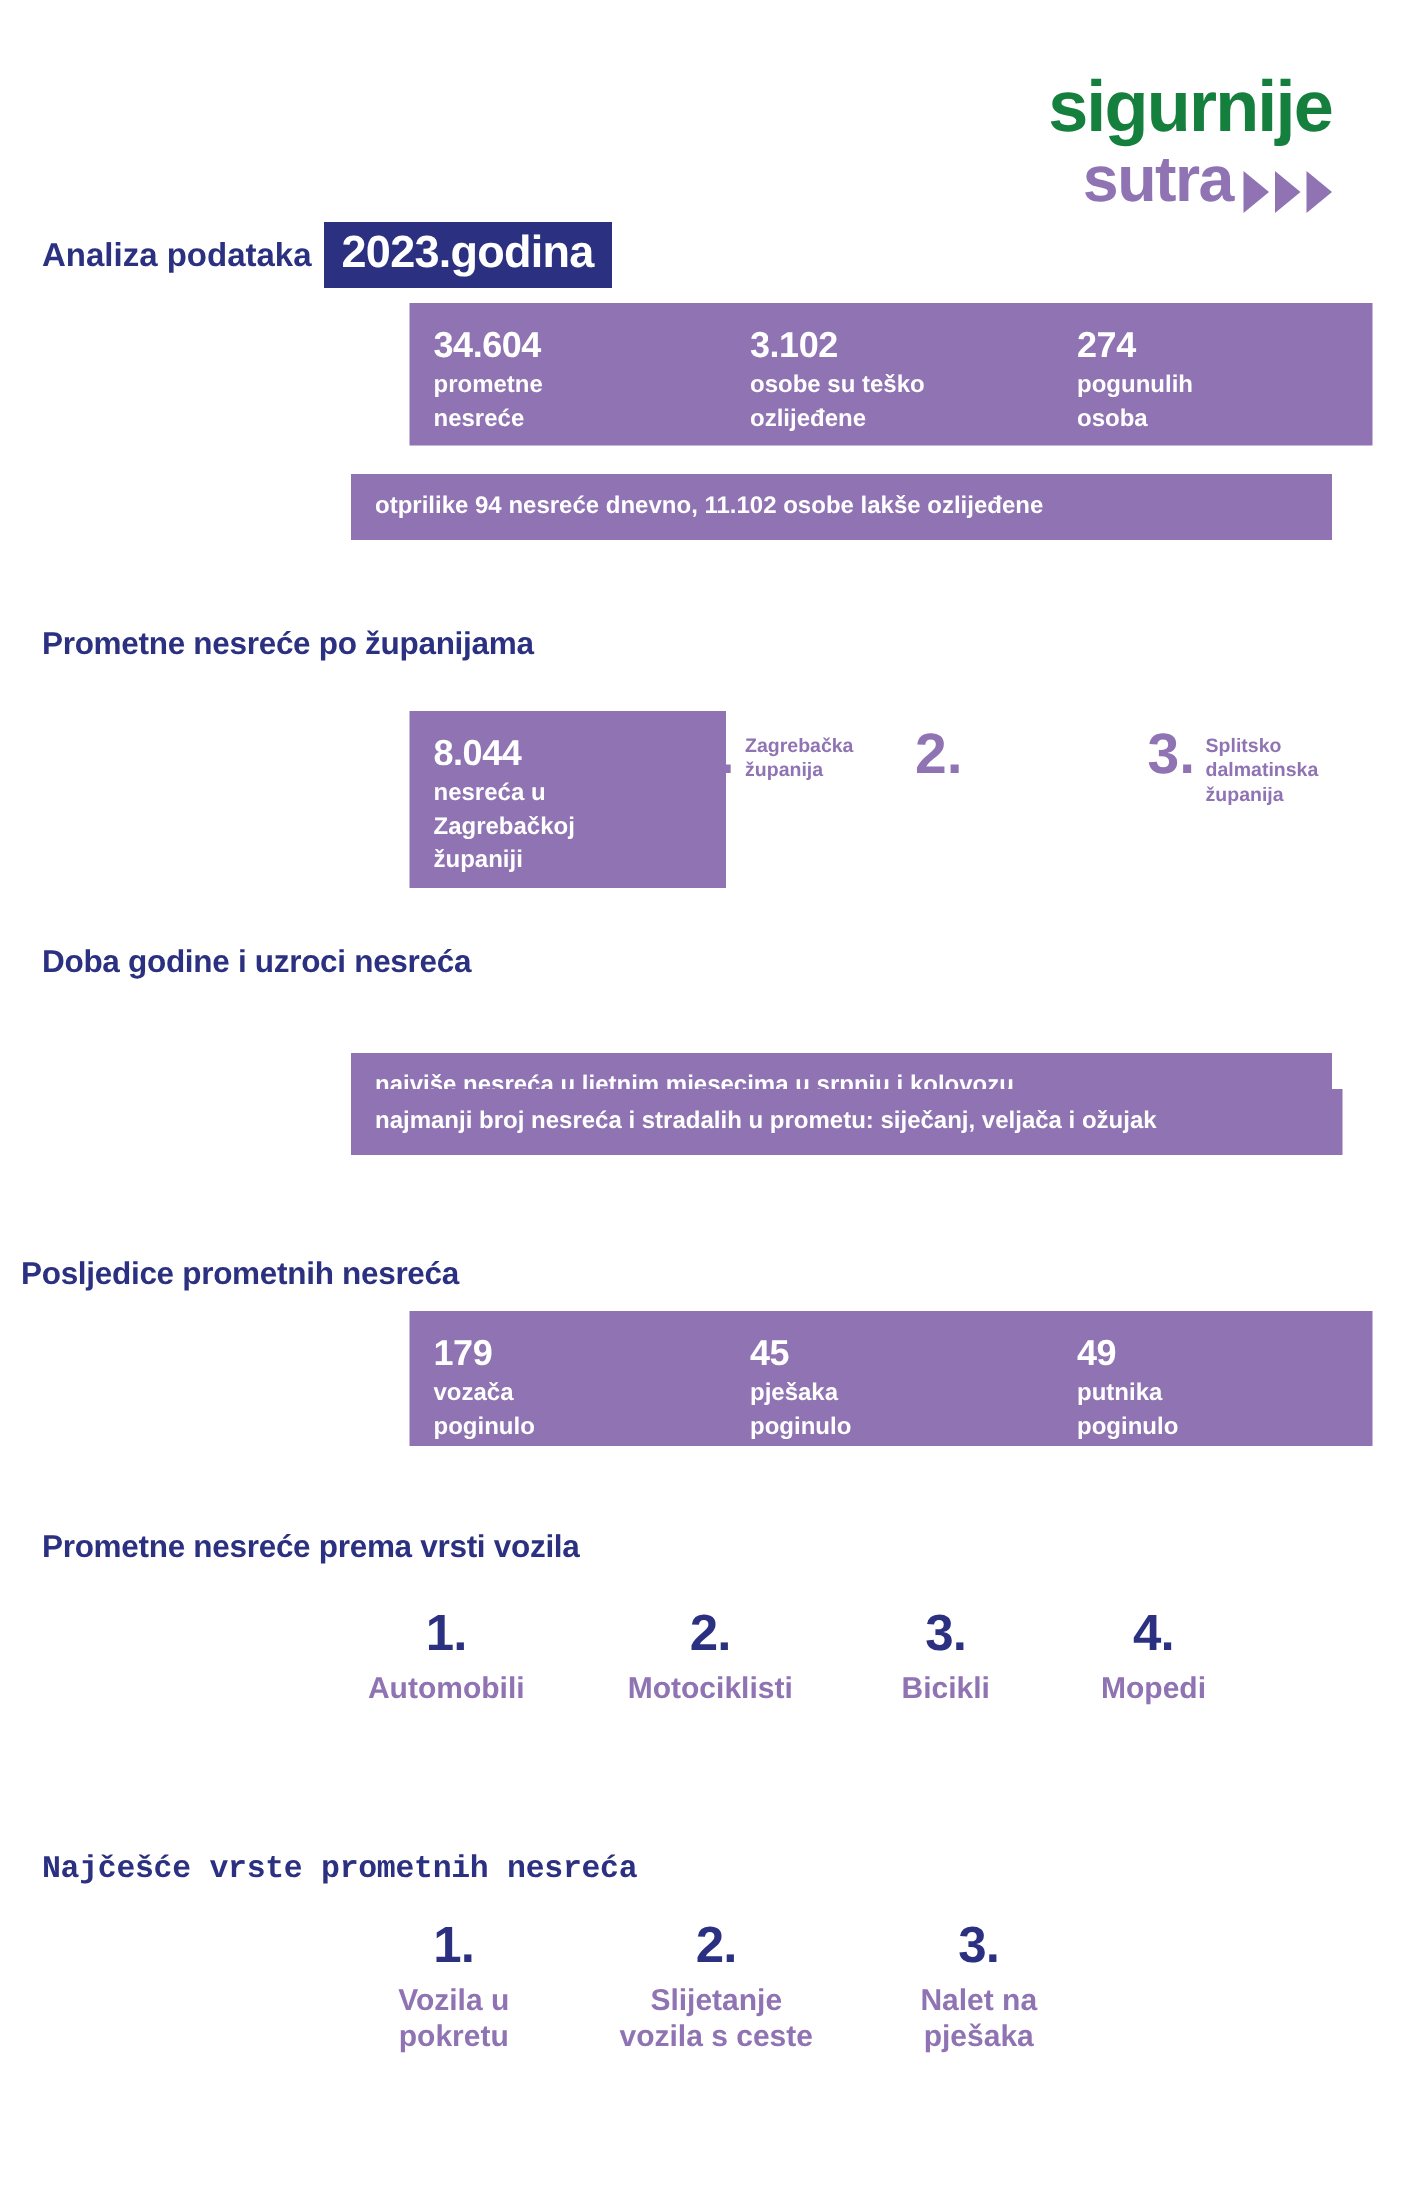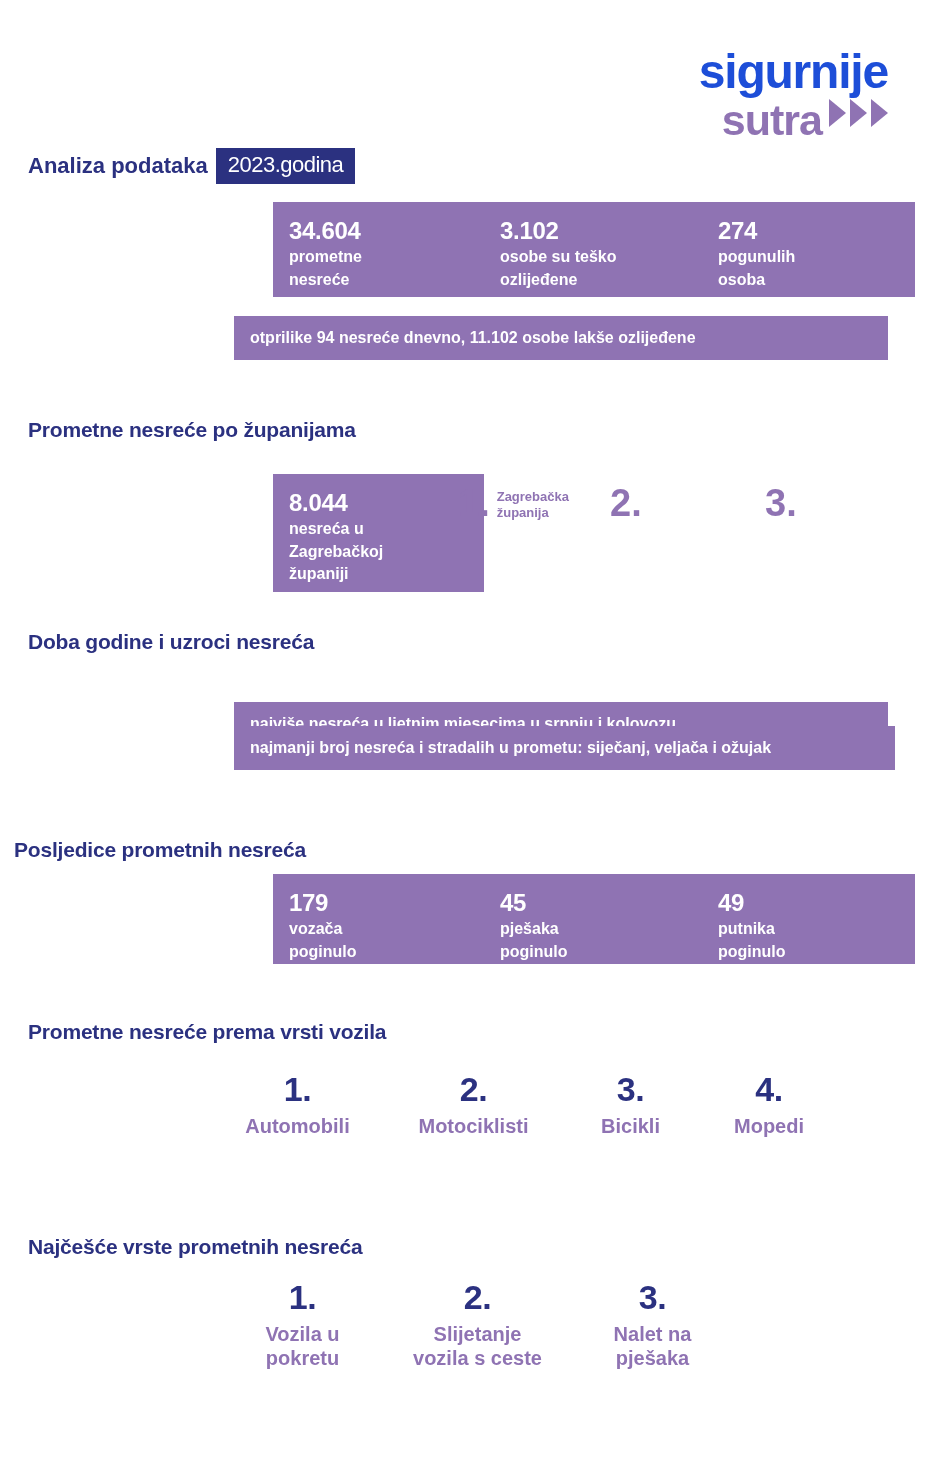--- a/index.html
+++ b/index.html
@@ -20,27 +20,27 @@
   #logo {
     position: absolute;
     top: 48px;
     right: 52px;
     text-align: right;
     line-height: 1;
   }
   #logo .logo-top {
     font-size: 48px;
     font-weight: bold;
-    color: #1d4ed8;
+    color: #15803d;
     letter-spacing: -1.2px;
     display: block;
   }
   #logo .logo-bottom-row {
     display: flex;
-    align-items: flex-start;
+    align-items: flex-end;
     justify-content: flex-end;
     margin-top: 3px;
   }
   #logo .logo-bottom {
     font-size: 43px;
     font-weight: bold;
     color: #8f73b3;
     letter-spacing: -1px;
   }
   #logo .arrows {
@@ -82,22 +82,22 @@
   }
   #title-row .lead {
     font-size: 22px;
     font-weight: bold;
     color: #2b3180;
     margin-right: 8px;
   }
   #title-row .year-chip {
     background: #2b3180;
     color: #ffffff;
-    font-size: 22px;
-    font-weight: normal;
+    font-size: 30px;
+    font-weight: bold;
     padding: 6px 12px 8px 12px;
     line-height: 1;
     letter-spacing: -0.5px;
   }
 
   
   .card-row {
     position: absolute;
     left: 234px;
     display: flex;
@@ -242,20 +242,21 @@
   <div class="rank-inline" style="left:458px;top:485px;">
     <div class="rk" style="width:152px;">
       <span class="num">1.</span>
       <span class="lbl">Zagrebačka županija</span>
     </div>
     <div class="rk" style="width:155px;">
       <span class="num">2.</span>
     </div>
     <div class="rk" style="width:140px;">
       <span class="num">3.</span>
+      <span class="lbl" style="max-width:100px;">Splitsko dalmatinska županija</span>
     </div>
   </div>
 
   <div class="section-title" style="position:absolute;left:28px;top:630px;">Doba godine i uzroci nesreća</div>
 
   <div class="pbar" style="top:666px;width:654px;height:44px;margin-top:36px;">
     <span>najviše nesreća u ljetnim mjesecima u srpnju i kolovozu</span>
   </div>
   <div class="pbar" style="top:726px;width:661px;height:44px;">
     <span>najmanji broj nesreća i stradalih u prometu: siječanj, veljača i ožujak</span>
@@ -295,21 +296,21 @@
     <div class="rs" style="width:137px;">
       <div class="num">3.</div>
       <div class="lbl">Bicikli</div>
     </div>
     <div class="rs" style="width:140px;">
       <div class="num">4.</div>
       <div class="lbl">Mopedi</div>
     </div>
   </div>
 
-  <div class="section-title" style="position:absolute;left:28px;top:1235px;">Najčešće vrste prometnih nesreća</div>
+  <div class="section-title" style="position:absolute;left:28px;top:1235px;font-family:Liberation Mono, monospace;">Najčešće vrste prometnih nesreća</div>
 
   <div class="rank-stack" style="left:215px;top:1280px;">
     <div class="rs" style="width:175px;">
       <div class="num">1.</div>
       <div class="lbl" style="padding:0 28px;">Vozila u pokretu</div>
     </div>
     <div class="rs" style="width:175px;">
       <div class="num">2.</div>
       <div class="lbl" style="padding:0 20px;">Slijetanje vozila s ceste</div>
     </div>

